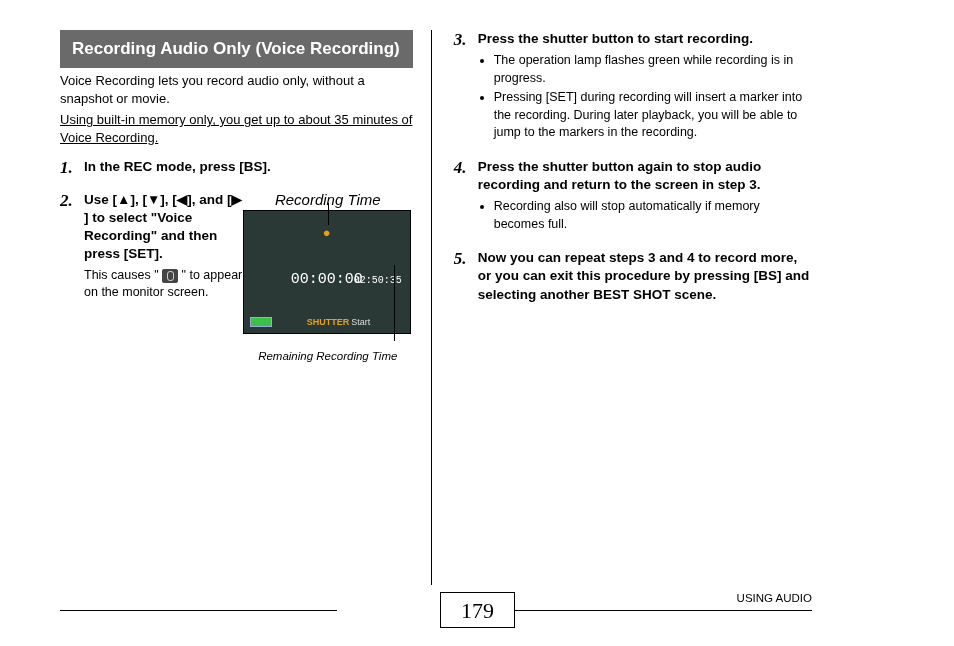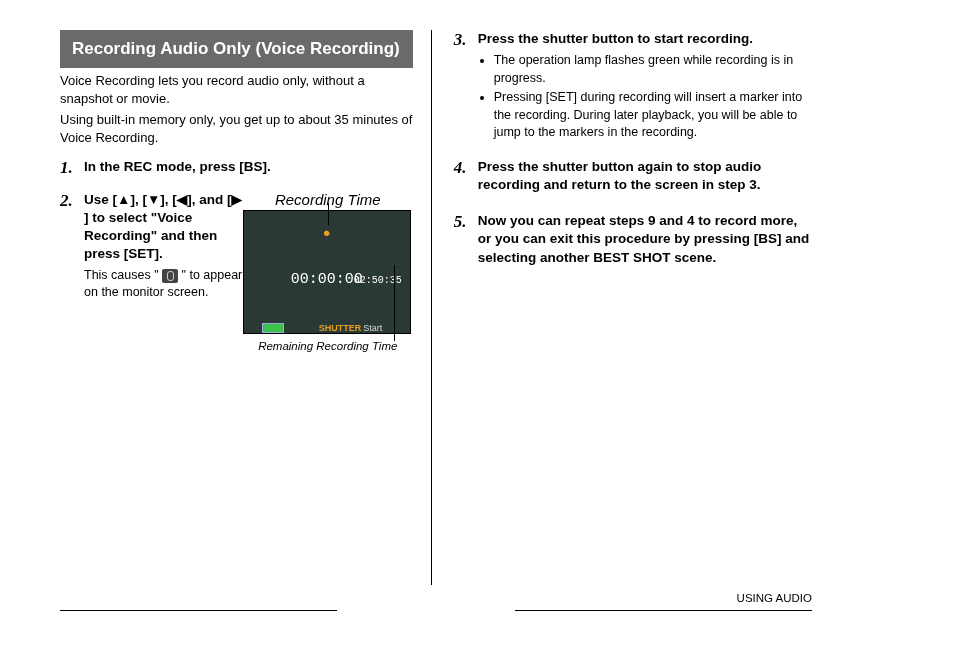--- a/index.html
+++ b/index.html
@@ -47,20 +47,21 @@
   }
   .intro {
     font-size: 13px;
     line-height: 1.35;
     margin-bottom: 4px;
   }
   .intro2 {
     font-size: 13px;
     line-height: 1.35;
     margin-bottom: 12px;
+    text-decoration: underline;
   }
   .step {
     display: flex;
     margin-bottom: 10px;
   }
   .step-num {
     font-weight: bold;
     font-style: italic;
     font-size: 17px;
     font-family: Georgia, 'Times New Roman', serif;
@@ -91,21 +92,21 @@
   .fig-label {
     font-style: italic;
     font-size: 15px;
     text-align: center;
     margin-bottom: 2px;
   }
   .fig-label-bot {
     font-style: italic;
     font-size: 11.5px;
     text-align: center;
-    margin-top: 6px;
+    margin-top: 16px;
   }
   .lcd {
     width: 168px;
     height: 124px;
     background: #2a3936;
     border: 1px solid #000;
     position: relative;
   }
   .lcd-line-top {
     position:absolute;
@@ -138,24 +139,24 @@
     position:absolute;
     left:0; right:0;
     top:60px;
     text-align:center;
     color:#fff;
     font-size:15px;
     font-family: 'Courier New', monospace;
   }
   .lcd-bot {
     position:absolute;
-    left:12px; right:0; bottom:0;
+    left:0; right:0; bottom:0;
     height:16px;
     display:flex;
-    align-items:flex-end;
+    align-items:flex-start;
   }
   .lcd-batt {
     width:22px; height:10px;
     margin-left:6px;
     background: linear-gradient(90deg,#3cc04a 0%, #3cc04a 100%);
     border:1px solid #9ad;
   }
   .lcd-shutter {
     margin-left:35px;
     color:#e6a020;
@@ -294,31 +295,35 @@
             <li>The operation lamp flashes green while recording is in progress.</li>
             <li>Pressing [SET] during recording will insert a marker into the recording. During later playback, you will be able to jump to the markers in the recording.</li>
           </ul>
         </div>
       </div>
 
       <div class="step" style="margin-top:14px;">
         <div class="step-num">4.</div>
         <div class="step-body">
           <div class="step-title">Press the shutter button again to stop audio recording and return to the screen in step 3.</div>
+          <ul class="bullets">
+            <li>Recording also will stop automatically if memory becomes full.</li>
+          </ul>
         </div>
       </div>
 
       <div class="step" style="margin-top:14px;">
         <div class="step-num">5.</div>
         <div class="step-body">
-          <div class="step-title">Now you can repeat steps 9 and 4 to record more, or you can exit this procedure by pressing [BS] and selecting another BEST SHOT scene.</div>
+          <div class="step-title">Now you can repeat steps 3 and 4 to record more, or you can exit this procedure by pressing [BS] and selecting another BEST SHOT scene.</div>
         </div>
       </div>
 
     </div>
   </div>
 
   <div class="footer">
     <div class="footer-section">USING AUDIO</div>
     <div class="footer-line-left"></div>
     <div class="footer-line-right"></div>
+    <div class="page-num-box">179</div>
   </div>
 </div>
 
 </body></html>

